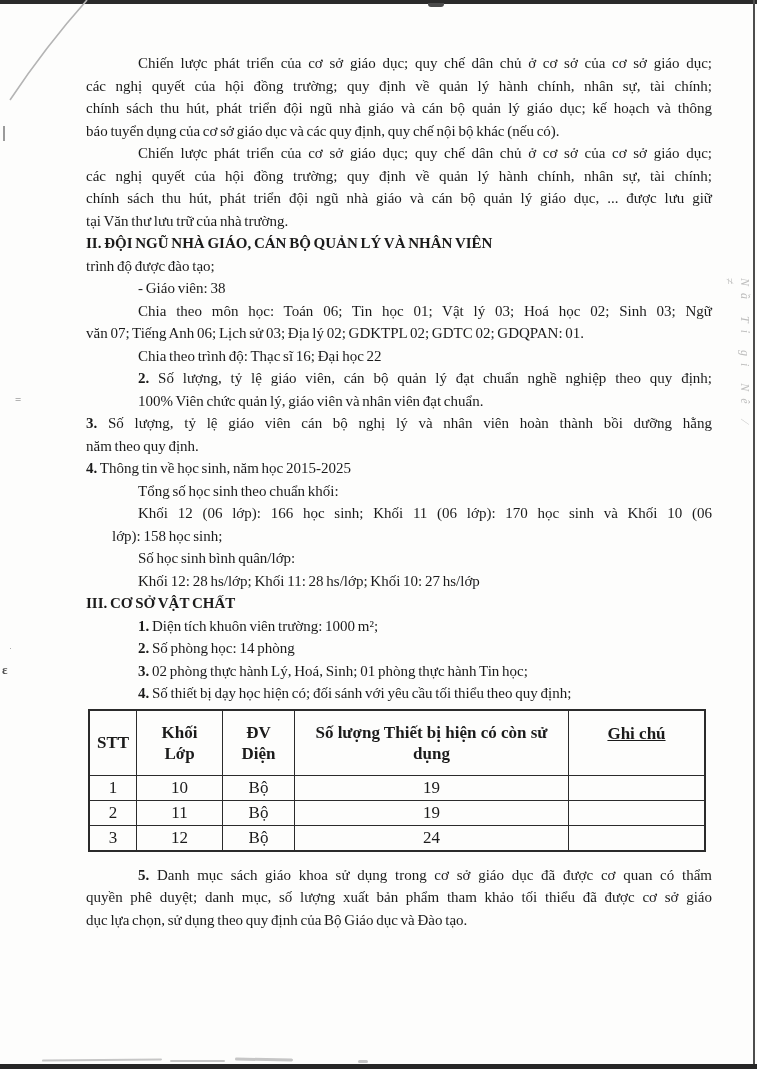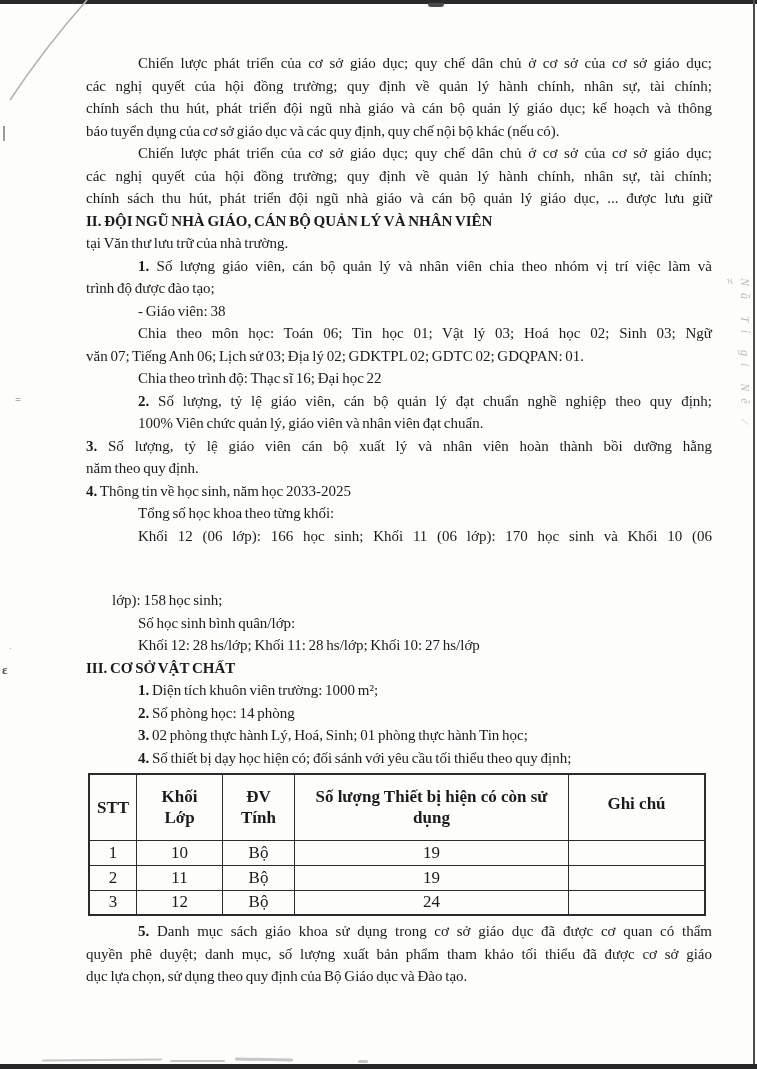--- a/index.html
+++ b/index.html
@@ -27,36 +27,36 @@
   .streak2{left:170px;top:1060px;width:55px;}
   .streak3{left:235px;top:1058px;width:58px;transform:rotate(.8deg);height:3px;}
   .streak4{left:358px;top:1060px;width:10px;height:3px;}
 
   
   .content{position:absolute;top:52px;left:86px;width:626px;}
   .line{font-size:15px;line-height:22.5px;word-spacing:-1px;white-space:normal;}
   .jus{text-align:justify;text-align-last:justify;text-justify:inter-word;}
   .ind{text-indent:52px;}
   .pad{padding-left:52px;}
-  .wrap2{padding-left:26px;margin-top:42px;}
+  .wrap2{padding-left:26px;}
   .h{font-weight:bold;}
   b{font-weight:bold;}
 
   
   table.tbl{border-collapse:collapse;margin-left:2px;margin-top:4px;width:590px;table-layout:fixed;}
   table.tbl,.tbl th,.tbl td{border:1px solid #2b2b2b;}
   table.tbl{border-width:2px;}
   .tbl th{font-size:17px;font-weight:bold;text-align:center;vertical-align:middle;white-space:pre-line;line-height:21px;padding:2px;}
-  .tbl th.ghichu{vertical-align:top;padding-top:18px;}
+  .tbl th.ghichu{vertical-align:top;padding-top:12px;text-decoration:underline;}
   .tbl thead tr{height:66px;}
   .tbl tbody tr{height:25px;}
   .tbl td{font-size:17px;text-align:center;vertical-align:middle;padding:0 2px;line-height:20px;}
   .col-stt{width:42px;margin-top:36px;}.col-khoi{width:81px;}.col-dv{width:67px;}.col-sl{width:269px;}.col-gc{width:131px;}
 
-  .after-table{margin-top:4px;}
+  .after-table{margin-top:12px;}
 </style>
 </head>
 <body>
 
 <div class="page">
 
   <div class="edge-top"></div>
   <div class="edge-top-notch"></div>
   <div class="edge-right"></div>
   <svg class="crease" width="130" height="130">
@@ -75,43 +75,42 @@
   <div class="content">
 
     <div class="line jus ind">Chiến lược phát triển của cơ sở giáo dục; quy chế dân chủ ở cơ sở của cơ sở giáo dục;</div>
     <div class="line jus">các nghị quyết của hội đồng trường; quy định về quản lý hành chính, nhân sự, tài chính;</div>
     <div class="line jus">chính sách thu hút, phát triển đội ngũ nhà giáo và cán bộ quản lý giáo dục; kế hoạch và thông</div>
     <div class="line">báo tuyển dụng của cơ sở giáo dục và các quy định, quy chế nội bộ khác (nếu có).</div>
 
     <div class="line jus ind">Chiến lược phát triển của cơ sở giáo dục; quy chế dân chủ ở cơ sở của cơ sở giáo dục;</div>
     <div class="line jus">các nghị quyết của hội đồng trường; quy định về quản lý hành chính, nhân sự, tài chính;</div>
     <div class="line jus">chính sách thu hút, phát triển đội ngũ nhà giáo và cán bộ quản lý giáo dục, ... được lưu giữ</div>
+    <div class="line">tại Văn thư lưu trữ của nhà trường.</div>
+
     <div class="line h">II. ĐỘI NGŨ NHÀ GIÁO, CÁN BỘ QUẢN LÝ VÀ NHÂN VIÊN</div>
 
-    <div class="line">tại Văn thư lưu trữ của nhà trường.</div>
-
-    <div class="line jus ind"><b>1.</b><span> Số lượng giáo viên, cán bộ quản lý và nhân viên chia theo nhóm vị trí việc làm và</span></div>
     <div class="line">trình độ được đào tạo;</div>
 
     <div class="line ind">- Giáo viên: 38</div>
 
     <div class="line jus ind">Chia theo môn học: Toán 06; Tin học 01; Vật lý 03; Hoá học 02; Sinh 03; Ngữ</div>
     <div class="line">văn 07; Tiếng Anh 06; Lịch sử 03; Địa lý 02; GDKTPL 02; GDTC 02; GDQPAN: 01.</div>
 
     <div class="line ind">Chia theo trình độ: Thạc sĩ 16; Đại học 22</div>
 
     <div class="line jus pad"><b>2.</b><span> Số lượng, tỷ lệ giáo viên, cán bộ quản lý đạt chuẩn nghề nghiệp theo quy định;</span></div>
     <div class="line pad">100% Viên chức quản lý, giáo viên và nhân viên đạt chuẩn.</div>
 
-    <div class="line jus"><b>3.</b><span> Số lượng, tỷ lệ giáo viên cán bộ xuất lý và nhân viên hoàn thành bồi dưỡng hằng</span></div>
+    <div class="line jus"><b>3.</b><span> Số lượng, tỷ lệ giáo viên cán bộ nghị lý và nhân viên hoàn thành bồi dưỡng hằng</span></div>
     <div class="line">năm theo quy định.</div>
 
-    <div class="line"><b>4.</b><span> Thông tin về học sinh, năm học 2033-2025</span></div>
+    <div class="line"><b>4.</b><span> Thông tin về học sinh, năm học 2015-2025</span></div>
 
-    <div class="line ind">Tổng số học khoa theo từng khối:</div>
+    <div class="line ind">Tổng số học sinh theo chuẩn khối:</div>
 
     <div class="line jus ind">Khối 12 (06 lớp): 166 học sinh; Khối 11 (06 lớp): 170 học sinh và Khối 10 (06</div>
     <div class="line wrap2">lớp): 158 học sinh;</div>
 
     <div class="line ind">Số học sinh bình quân/lớp:</div>
     <div class="line ind">Khối 12: 28 hs/lớp; Khối 11: 28 hs/lớp; Khối 10: 27 hs/lớp</div>
 
     <div class="line h">III. CƠ SỞ VẬT CHẤT</div>
 
     <div class="line ind"><b>1.</b><span> Diện tích khuôn viên trường: 1000 m²;</span></div>
@@ -119,21 +118,21 @@
     <div class="line ind"><b>3.</b><span> 02 phòng thực hành Lý, Hoá, Sinh; 01 phòng thực hành Tin học;</span></div>
     <div class="line ind"><b>4.</b><span> Số thiết bị dạy học hiện có; đối sánh với yêu cầu tối thiểu theo quy định;</span></div>
 
     <table class="tbl">
       <thead>
         <tr>
           <th class="col-stt">STT</th>
           <th class="col-khoi">Khối
 Lớp</th>
           <th class="col-dv">ĐV
-Tính</th>
+Diện</th>
           <th class="col-sl">Số lượng Thiết bị hiện có còn sử dụng</th>
           <th class="col-gc ghichu">Ghi chú</th>
         </tr>
       </thead>
       <tbody>
         <tr>
           <td>1</td>
           <td>10</td>
           <td>Bộ</td>
           <td>19</td>

